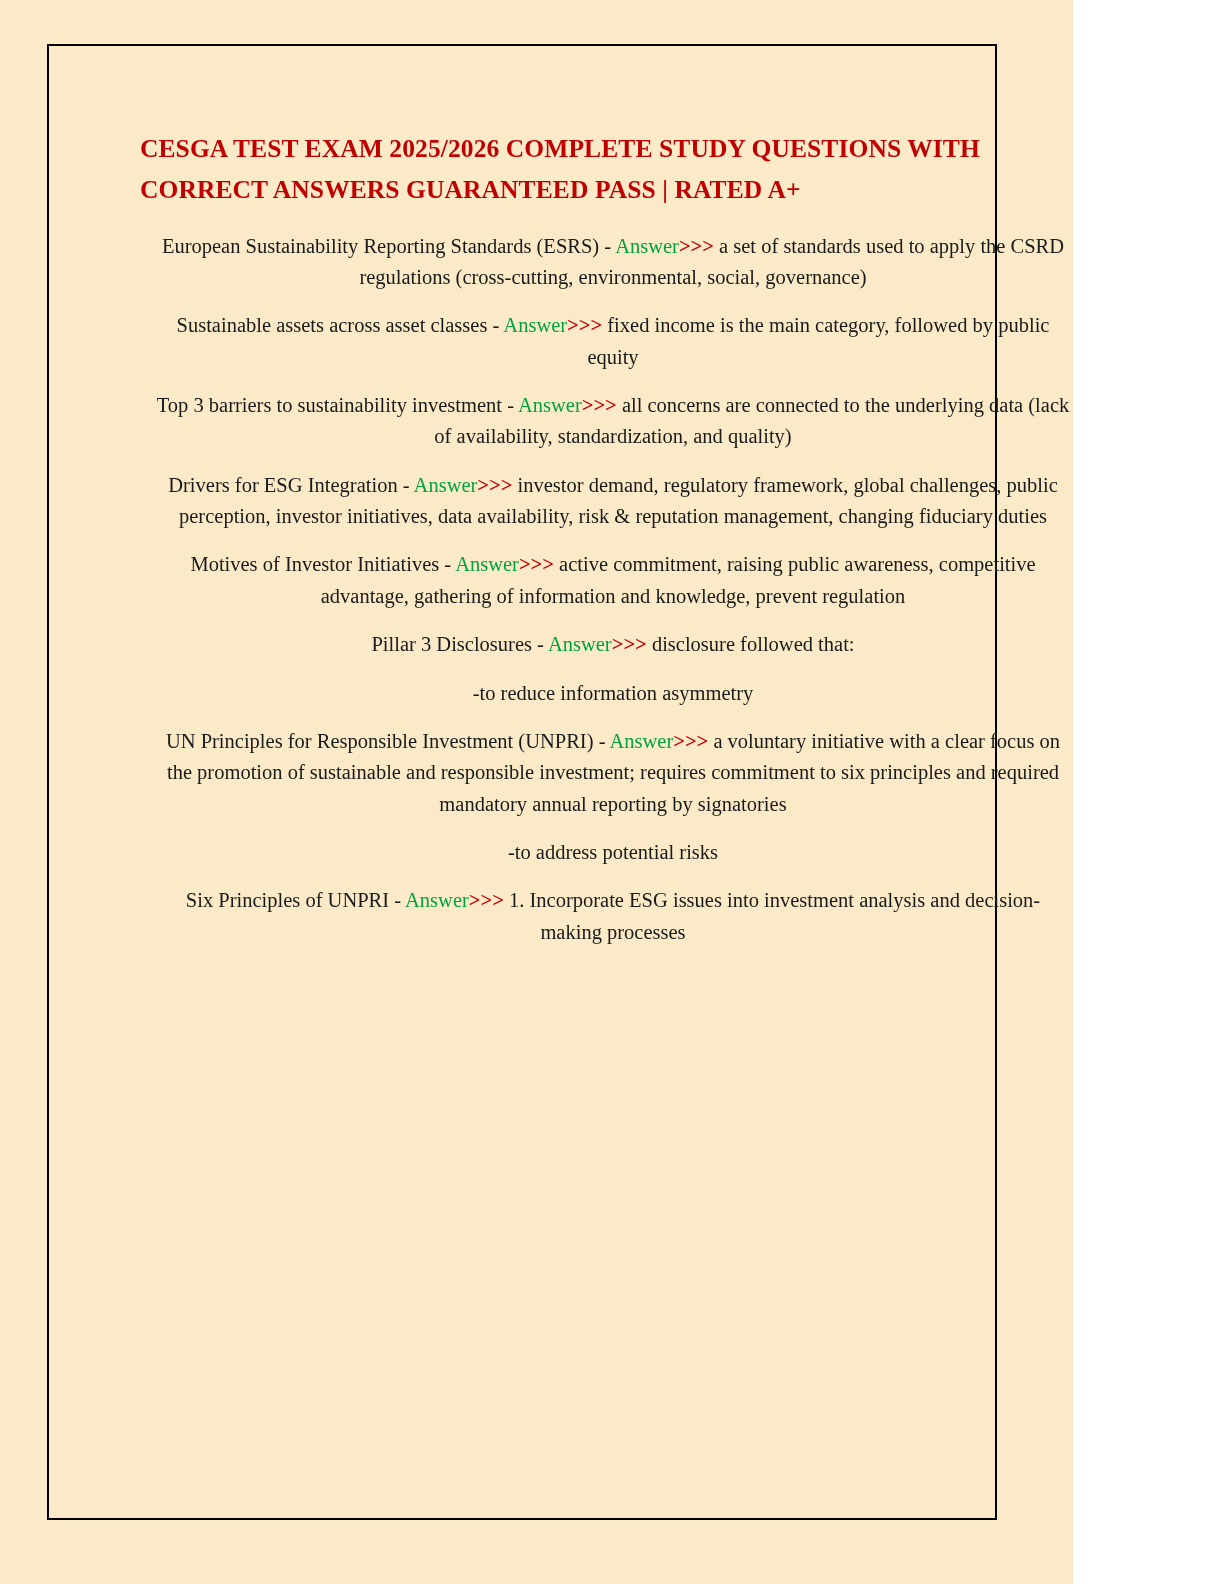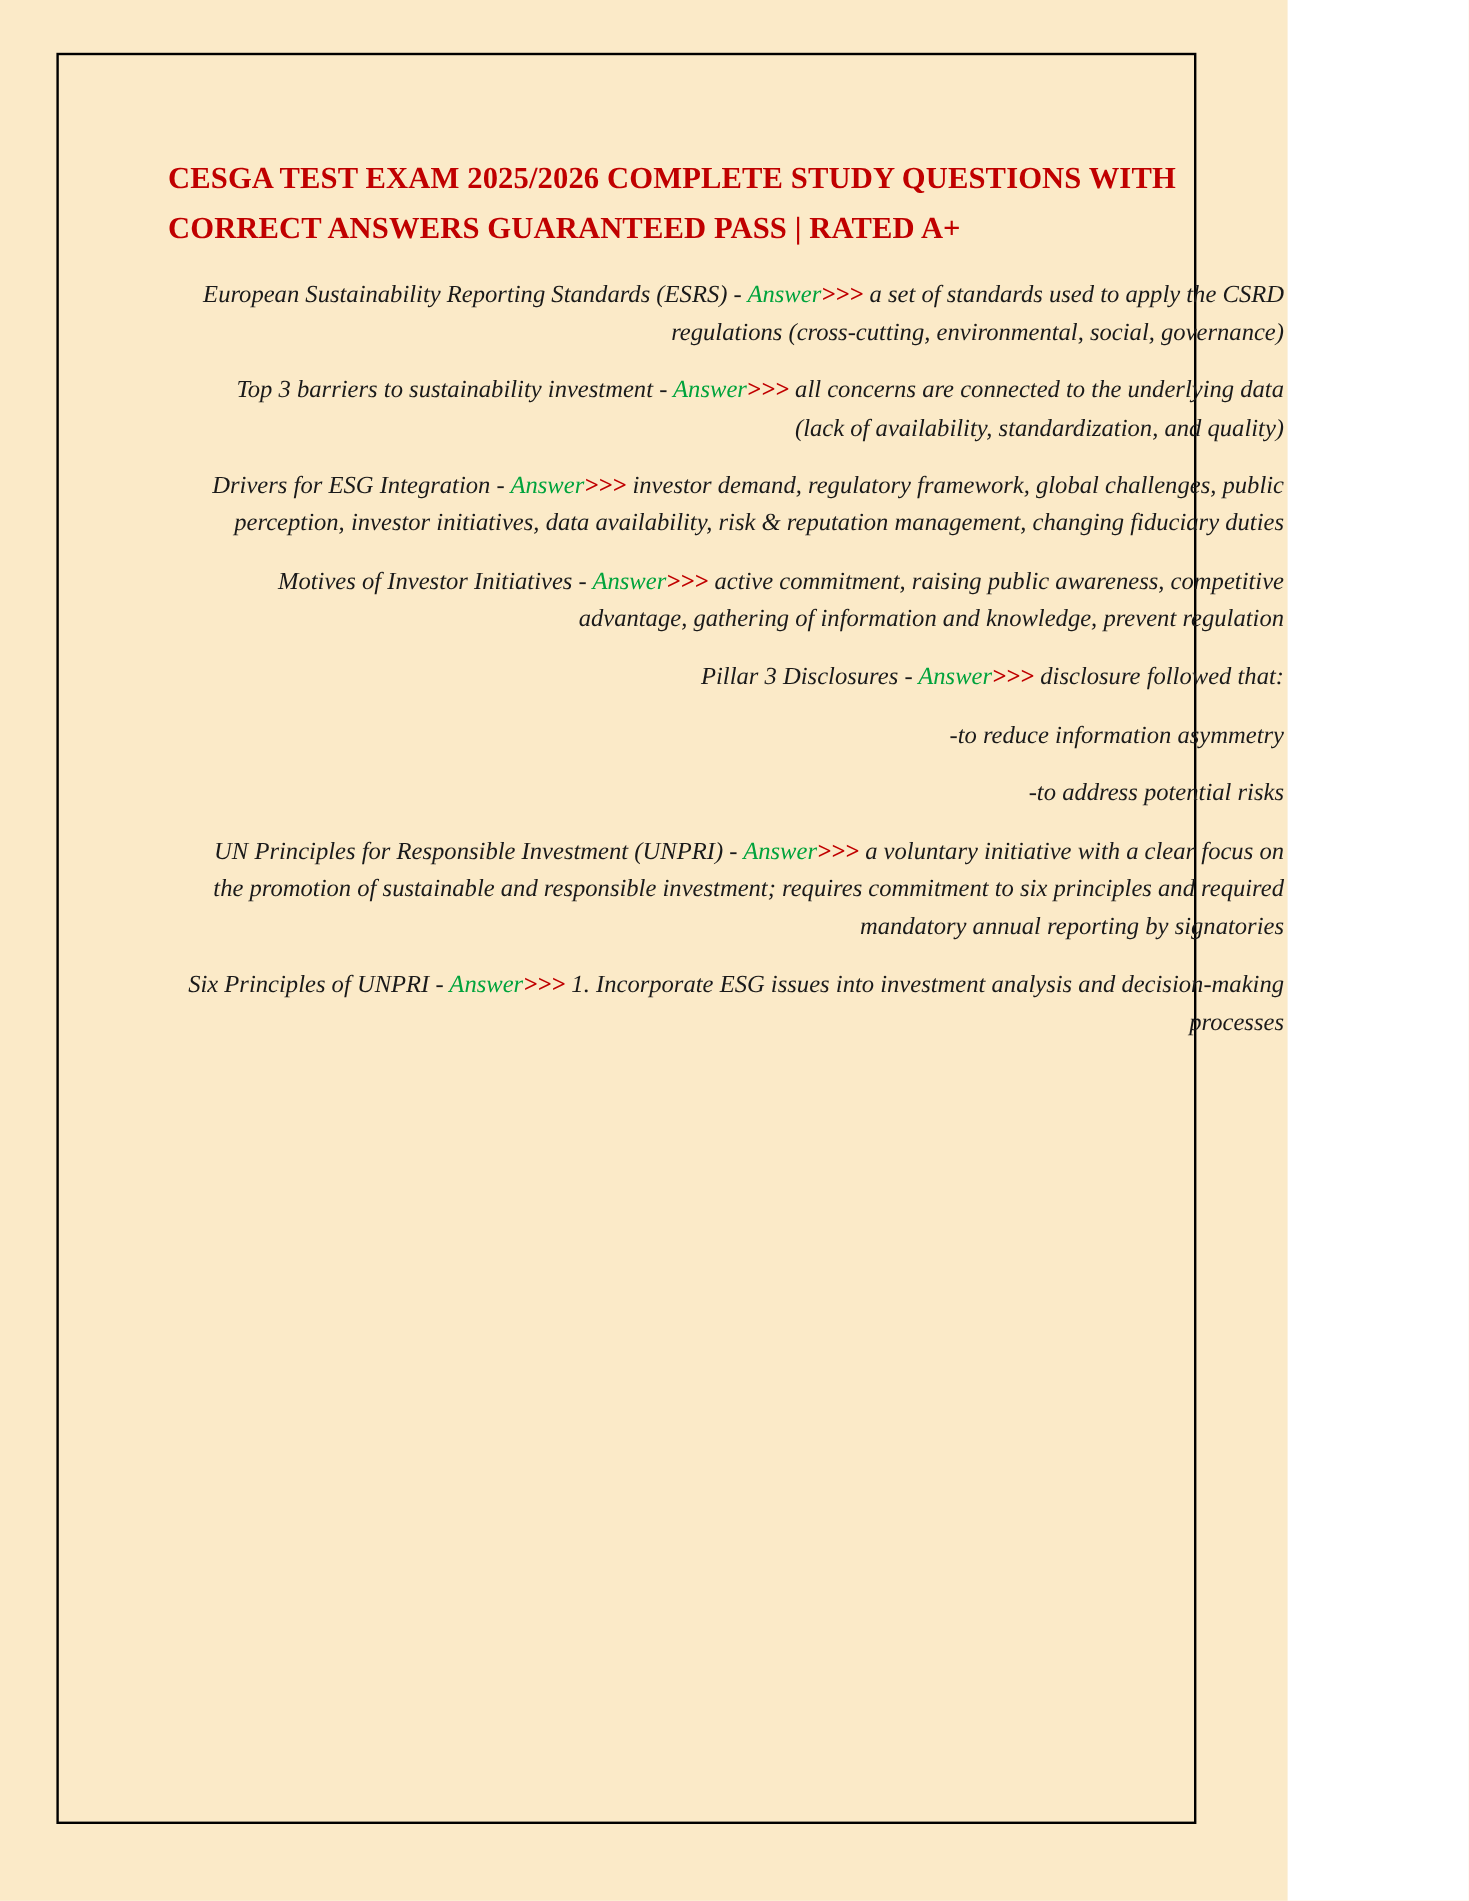--- a/index.html
+++ b/index.html
@@ -42,43 +42,43 @@
     font-size: 25.5px;
     line-height: 1.62;
     margin: 0 0 20px 0;
     letter-spacing: 0.1px;
   }
   .entry {
     margin: 0 0 17px 16px;
     font-size: 20.5px;
     line-height: 1.53;
     color: #1a1a1a;
-    text-align: right;
-    font-style: italic;
+    text-align: center;
   }
   .answer-tag {
     color: #00a33c;
   }
   .answer-arrows {
     color: #c00000;
     font-weight: bold;
   }
 </style>
 </head>
 <body>
 
 <div class="page">
   <div class="page-border"></div>
   <div class="content">
     <h1 class="doc-title">CESGA TEST EXAM 2025/2026 COMPLETE STUDY QUESTIONS WITH CORRECT ANSWERS GUARANTEED PASS | RATED A+</h1>
     <div id="entries">
         <p class="entry"><span>European Sustainability Reporting Standards (ESRS) - </span><span class="answer-tag">Answer</span><span class="answer-arrows">&gt;&gt;&gt;</span><span> a set of standards used to apply the CSRD regulations (cross-cutting, environmental, social, governance)</span></p>
+        <p class="entry"><span>Sustainable assets across asset classes - </span><span class="answer-tag">Answer</span><span class="answer-arrows">&gt;&gt;&gt;</span><span> fixed income is the main category, followed by public equity</span></p>
         <p class="entry"><span>Top 3 barriers to sustainability investment - </span><span class="answer-tag">Answer</span><span class="answer-arrows">&gt;&gt;&gt;</span><span> all concerns are connected to the underlying data (lack of availability, standardization, and quality)</span></p>
         <p class="entry"><span>Drivers for ESG Integration - </span><span class="answer-tag">Answer</span><span class="answer-arrows">&gt;&gt;&gt;</span><span> investor demand, regulatory framework, global challenges, public perception, investor initiatives, data availability, risk &amp; reputation management, changing fiduciary duties</span></p>
         <p class="entry"><span>Motives of Investor Initiatives - </span><span class="answer-tag">Answer</span><span class="answer-arrows">&gt;&gt;&gt;</span><span> active commitment, raising public awareness, competitive advantage, gathering of information and knowledge, prevent regulation</span></p>
         <p class="entry"><span>Pillar 3 Disclosures - </span><span class="answer-tag">Answer</span><span class="answer-arrows">&gt;&gt;&gt;</span><span> disclosure followed that:</span></p>
         <p class="entry"><span>-to reduce information asymmetry</span></p>
+        <p class="entry"><span>UN Principles for Responsible Investment (UNPRI) - </span><span class="answer-tag">Answer</span><span class="answer-arrows">&gt;&gt;&gt;</span><span> a voluntary initiative with a clear focus on the promotion of sustainable and responsible investment; requires commitment to six principles and required mandatory annual reporting by signatories</span></p>
         <p class="entry"><span>-to address potential risks</span></p>
-        <p class="entry"><span>UN Principles for Responsible Investment (UNPRI) - </span><span class="answer-tag">Answer</span><span class="answer-arrows">&gt;&gt;&gt;</span><span> a voluntary initiative with a clear focus on the promotion of sustainable and responsible investment; requires commitment to six principles and required mandatory annual reporting by signatories</span></p>
         <p class="entry"><span>Six Principles of UNPRI - </span><span class="answer-tag">Answer</span><span class="answer-arrows">&gt;&gt;&gt;</span><span> 1. Incorporate ESG issues into investment analysis and decision-making processes</span></p>
       </div>
   </div>
 </div>
 
 </body></html>

